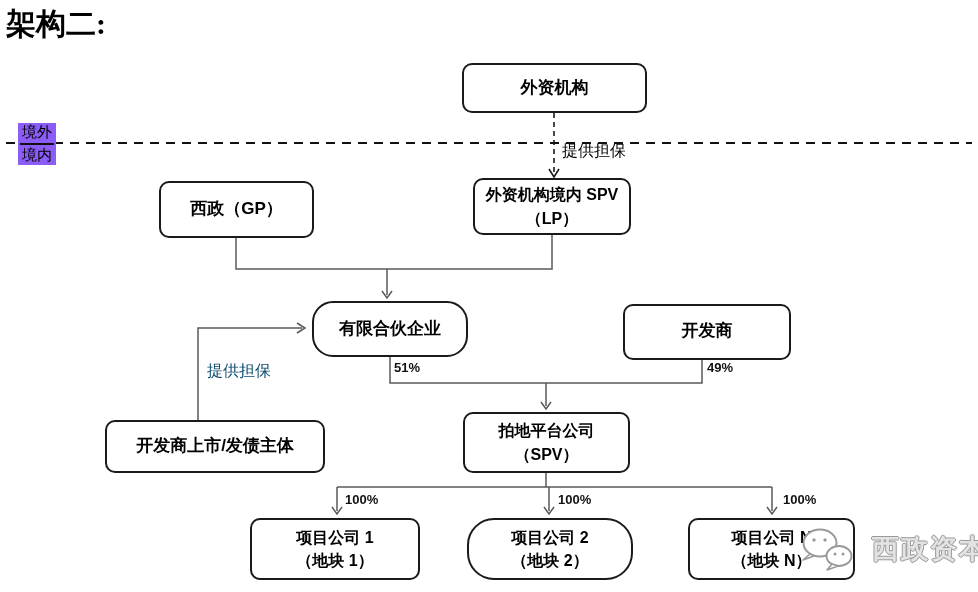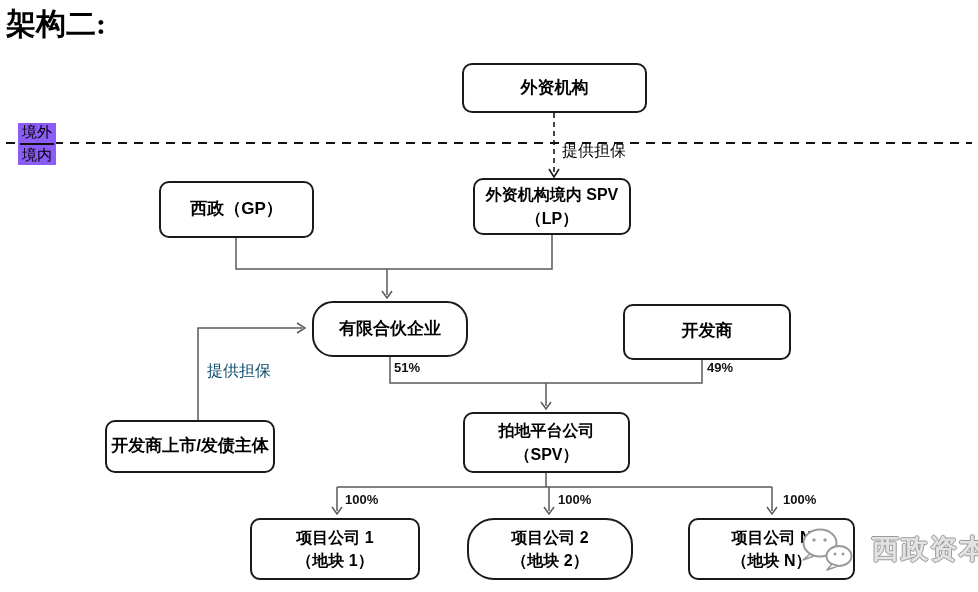--- a/index.html
+++ b/index.html
@@ -102,21 +102,21 @@
 
   <div class="box" style="left:623px;top:304px;width:168px;height:56px;font-family:Liberation Mono, monospace;">
     <span>开发商</span>
   </div>
 
   <div class="box two-line" style="left:463px;top:412px;width:167px;height:61px;">
     <span>拍地平台公司</span>
     <span>（SPV）</span>
   </div>
 
-  <div class="box" style="left:105px;top:420px;width:170px;height:53px;">
+  <div class="box" style="left:105px;top:420px;width:220px;height:53px;">
     <span>开发商上市/发债主体</span>
   </div>
 
   <div class="box two-line" style="left:250px;top:518px;width:170px;height:62px;">
     <span>项目公司 1</span>
     <span>（地块 1）</span>
   </div>
 
   <div class="box two-line" style="left:467px;top:518px;width:166px;height:62px;border-radius:27px;">
     <span>项目公司 2</span>

